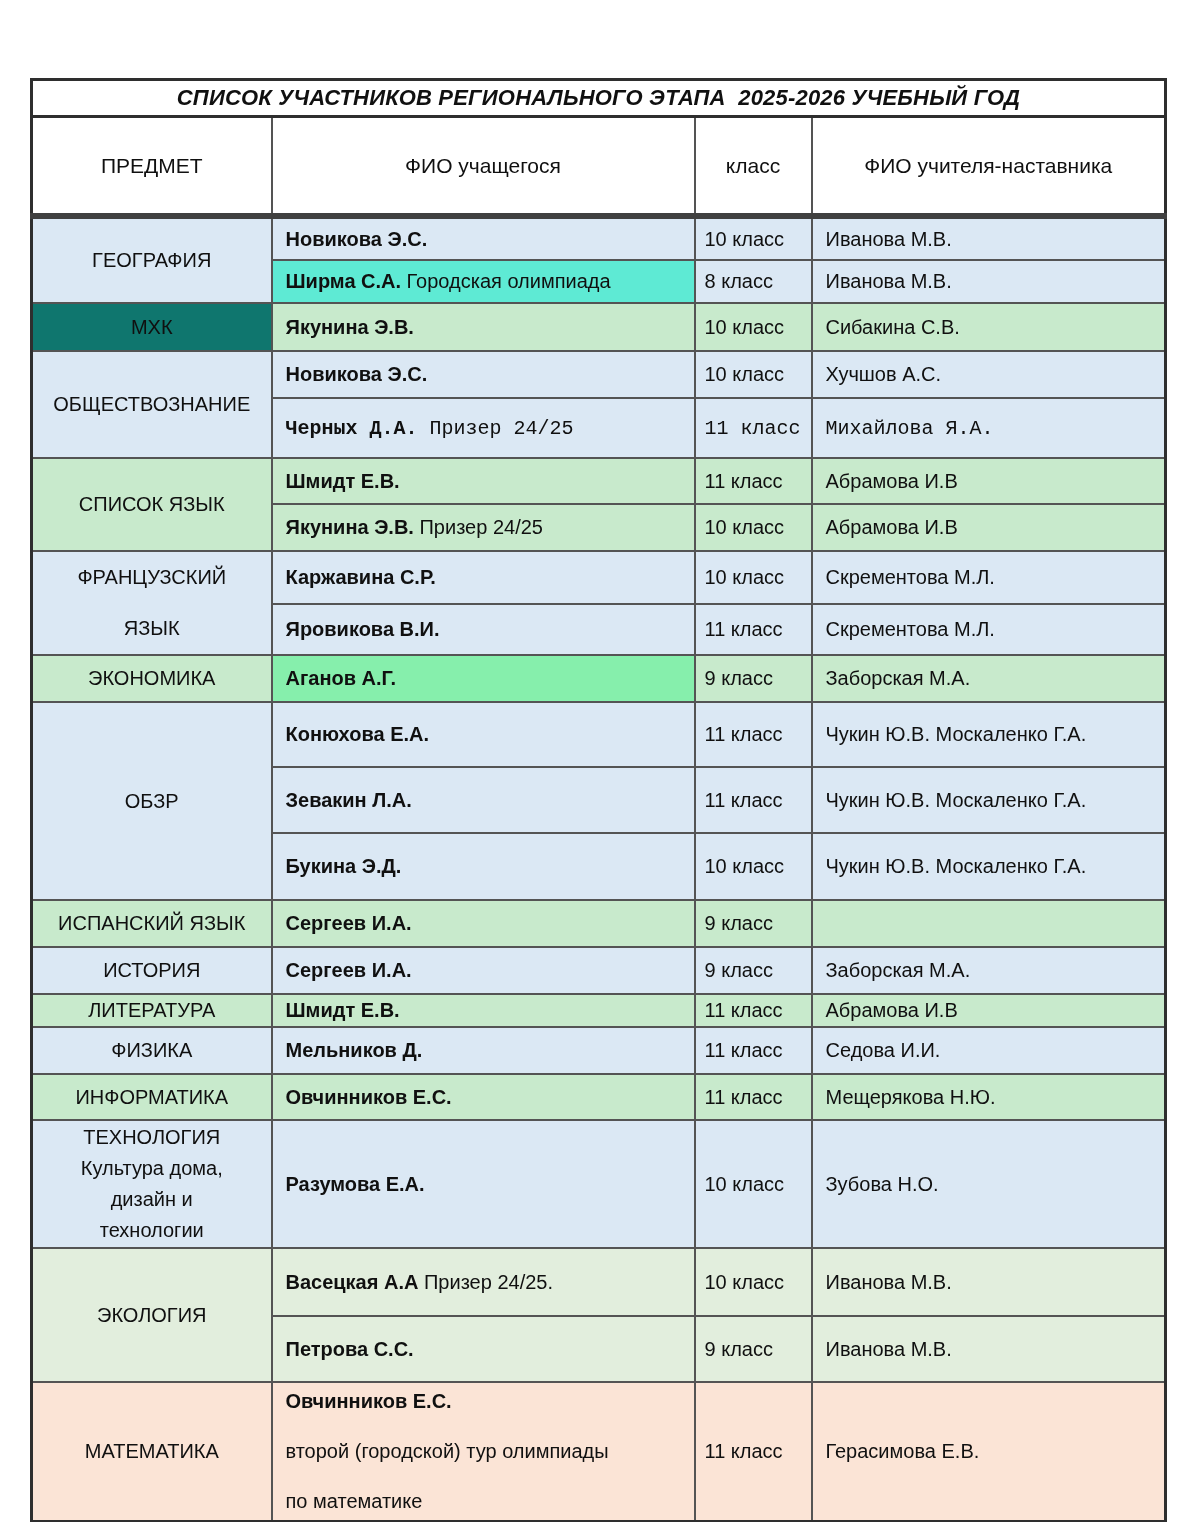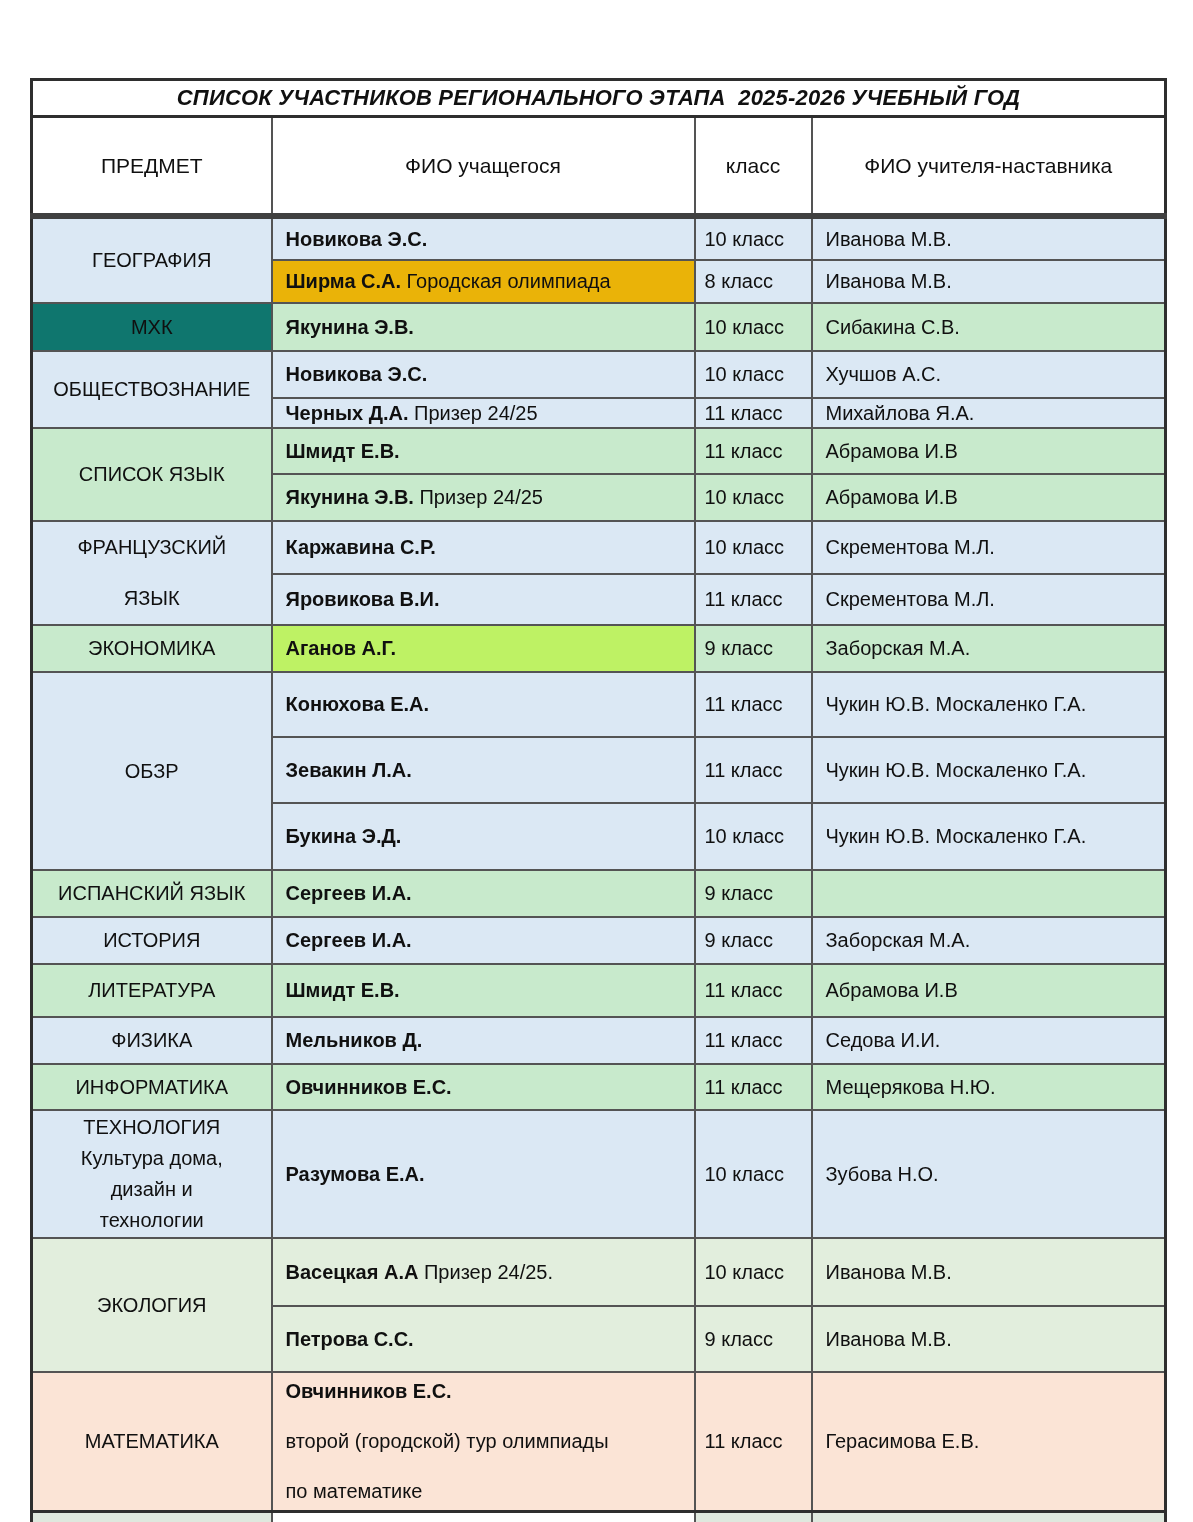--- a/index.html
+++ b/index.html
@@ -102,37 +102,37 @@
       </tr>
     </thead>
     <tbody id="table-body">
         <tr style="height: 44px;">
           <td class="subject" rowspan="2" style="background: rgb(219, 232, 244); margin-top: 33px;">ГЕОГРАФИЯ</td>
           <td class="student" style="background: rgb(219, 232, 244);"><b>Новикова Э.С.</b></td>
           <td class="grade" style="background: rgb(219, 232, 244);">10 класс</td>
           <td class="teacher" style="background: rgb(219, 232, 244);">Иванова М.В.</td>
         </tr>
         <tr style="height: 43px;">
-          <td class="student" style="background: #eab308; margin-left: 30px;"><b>Ширма С.А.</b><span class="note"> Городская олимпиада</span></td>
+          <td class="student" style="background: #5eead4; margin-left: 30px;"><b>Ширма С.А.</b><span class="note"> Городская олимпиада</span></td>
           <td class="grade" style="background: rgb(219, 232, 244);">8 класс</td>
           <td class="teacher" style="background: rgb(219, 232, 244);">Иванова М.В.</td>
         </tr>
         <tr style="height: 48px;">
           <td class="subject" rowspan="1" style="background: #0f766e;">МХК</td>
           <td class="student" style="background: rgb(200, 234, 204);"><b>Якунина Э.В.</b></td>
           <td class="grade" style="background: rgb(200, 234, 204);">10 класс</td>
           <td class="teacher" style="background: rgb(200, 234, 204);">Сибакина С.В.</td>
         </tr>
         <tr style="height: 47px;">
           <td class="subject" rowspan="2" style="background: rgb(219, 232, 244);">ОБЩЕСТВОЗНАНИЕ</td>
           <td class="student" style="background: rgb(219, 232, 244);"><b>Новикова Э.С.</b></td>
           <td class="grade" style="background: rgb(219, 232, 244);">10 класс</td>
           <td class="teacher" style="background: rgb(219, 232, 244);">Хучшов А.С.</td>
         </tr>
-        <tr style="height: 30px;">
+        <tr style="height: 60px; font-family: Liberation Mono, monospace;">
           <td class="student" style="background: rgb(219, 232, 244);"><b>Черных Д.А.</b><span class="note">  Призер 24/25</span></td>
           <td class="grade" style="background: rgb(219, 232, 244);">11 класс</td>
           <td class="teacher" style="background: rgb(219, 232, 244);">Михайлова Я.А.</td>
         </tr>
         <tr style="height: 46px;">
           <td class="subject" rowspan="2" style="background: rgb(200, 234, 204);">СПИСОК ЯЗЫК</td>
           <td class="student" style="background: rgb(200, 234, 204);"><b>Шмидт Е.В.</b></td>
           <td class="grade" style="background: rgb(200, 234, 204);">11 класс</td>
           <td class="teacher" style="background: rgb(200, 234, 204);">Абрамова И.В</td>
         </tr>
@@ -147,21 +147,21 @@
           <td class="grade" style="background: rgb(219, 232, 244);">10 класс</td>
           <td class="teacher" style="background: rgb(219, 232, 244);">Скрементова М.Л.</td>
         </tr>
         <tr style="height: 47px;">
           <td class="student" style="background: rgb(219, 232, 244);"><b>Яровикова В.И.</b></td>
           <td class="grade" style="background: rgb(219, 232, 244);">11 класс</td>
           <td class="teacher" style="background: rgb(219, 232, 244);">Скрементова М.Л.</td>
         </tr>
         <tr style="height: 47px;">
           <td class="subject" rowspan="1" style="background: rgb(200, 234, 204);">ЭКОНОМИКА</td>
-          <td class="student" style="background: #bef264;"><b>Аганов А.Г.</b></td>
+          <td class="student" style="background: #86efac;"><b>Аганов А.Г.</b></td>
           <td class="grade" style="background: rgb(200, 234, 204);">9 класс</td>
           <td class="teacher" style="background: rgb(200, 234, 204);">Заборская М.А.</td>
         </tr>
         <tr style="height: 65px;">
           <td class="subject" rowspan="3" style="background: rgb(219, 232, 244);">ОБЗР</td>
           <td class="student" style="background: rgb(219, 232, 244);"><b>Конюхова Е.А.</b></td>
           <td class="grade" style="background: rgb(219, 232, 244);">11 класс</td>
           <td class="teacher" style="background: rgb(219, 232, 244);">Чукин Ю.В. Москаленко Г.А.</td>
         </tr>
         <tr style="height: 66px;">
@@ -179,21 +179,21 @@
           <td class="student" style="background: rgb(200, 234, 204);"><b>Сергеев И.А.</b></td>
           <td class="grade" style="background: rgb(200, 234, 204);">9 класс</td>
           <td class="teacher" style="background: rgb(200, 234, 204);"></td>
         </tr>
         <tr style="height: 47px;">
           <td class="subject" rowspan="1" style="background: rgb(219, 232, 244);">ИСТОРИЯ</td>
           <td class="student" style="background: rgb(219, 232, 244);"><b>Сергеев И.А.</b></td>
           <td class="grade" style="background: rgb(219, 232, 244);">9 класс</td>
           <td class="teacher" style="background: rgb(219, 232, 244);">Заборская М.А.</td>
         </tr>
-        <tr style="height: 53px;">
+        <tr style="height: 33px;">
           <td class="subject" rowspan="1" style="background: rgb(200, 234, 204);">ЛИТЕРАТУРА</td>
           <td class="student" style="background: rgb(200, 234, 204);"><b>Шмидт Е.В.</b></td>
           <td class="grade" style="background: rgb(200, 234, 204);">11 класс</td>
           <td class="teacher" style="background: rgb(200, 234, 204);">Абрамова И.В</td>
         </tr>
         <tr style="height: 47px;">
           <td class="subject" rowspan="1" style="background: rgb(219, 232, 244);">ФИЗИКА</td>
           <td class="student" style="background: rgb(219, 232, 244);"><b>Мельников Д.</b></td>
           <td class="grade" style="background: rgb(219, 232, 244);">11 класс</td>
           <td class="teacher" style="background: rgb(219, 232, 244);">Седова И.И.</td>

